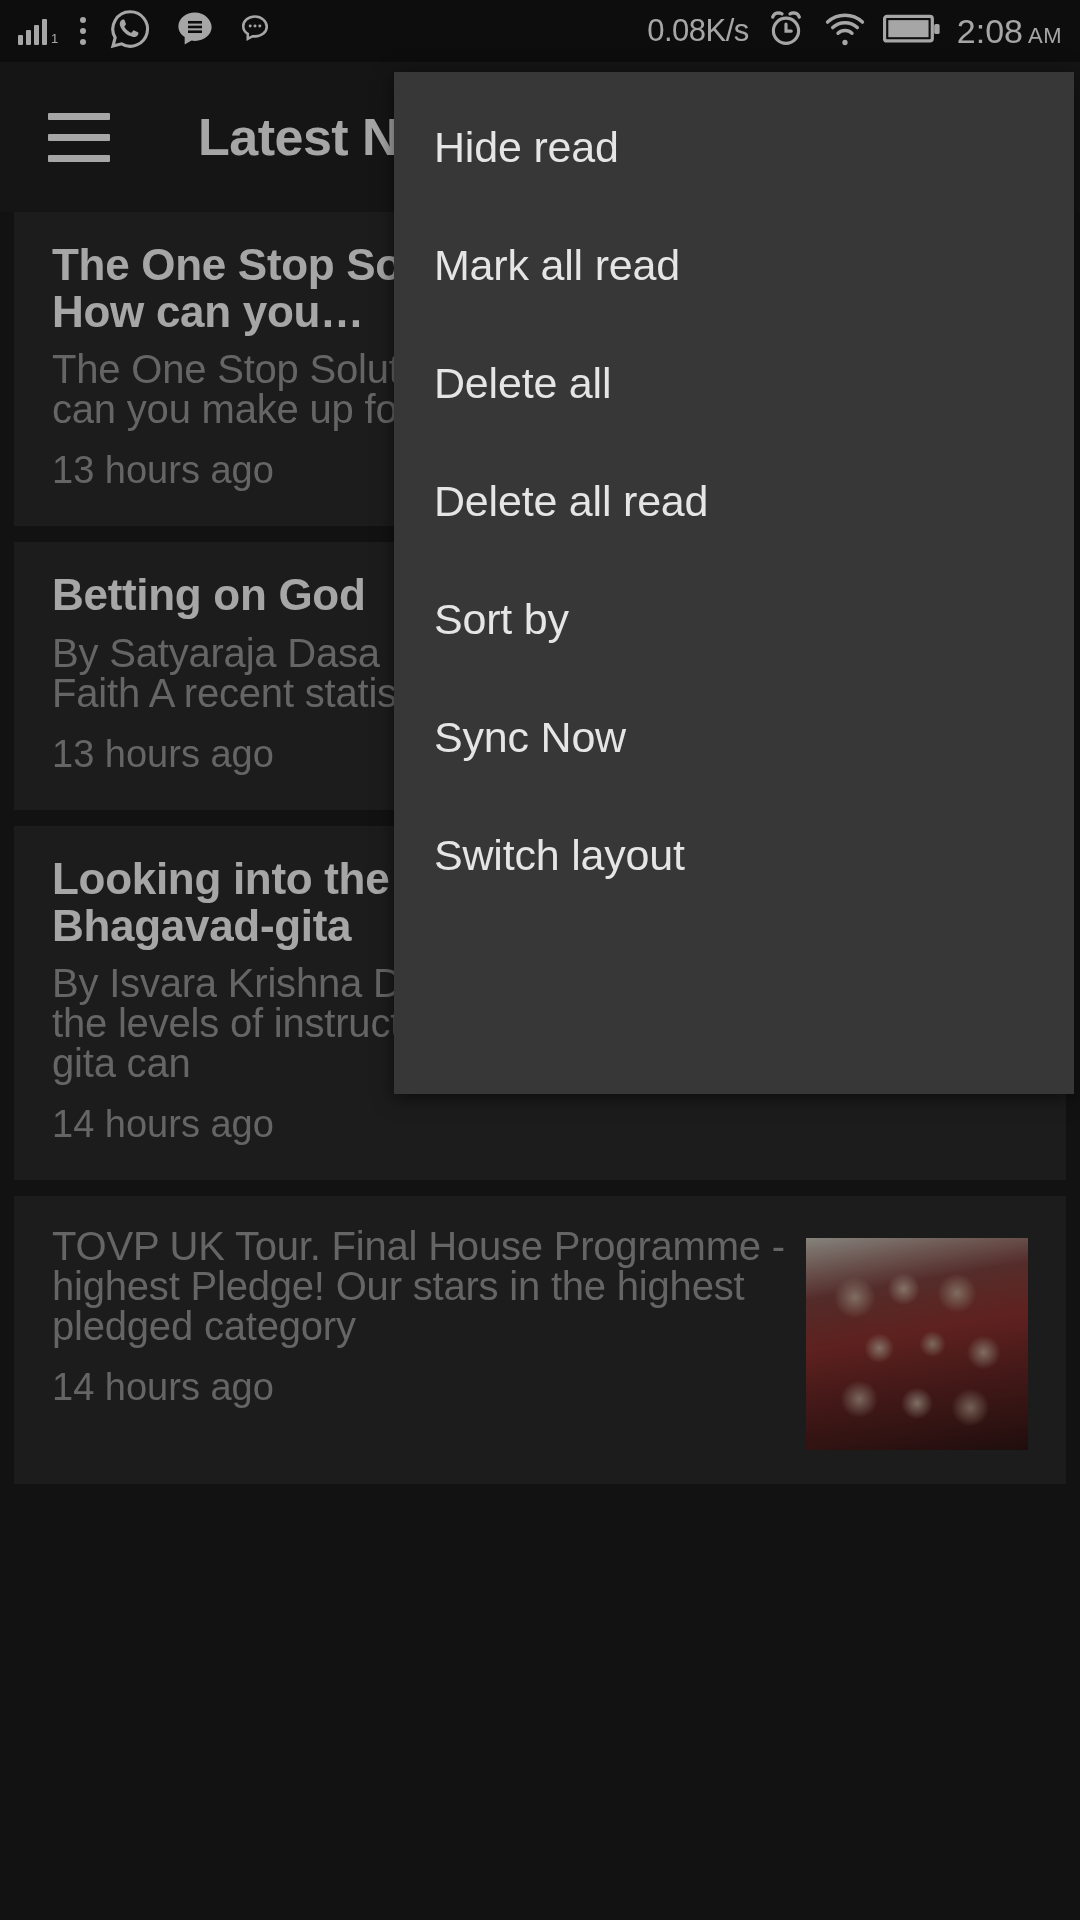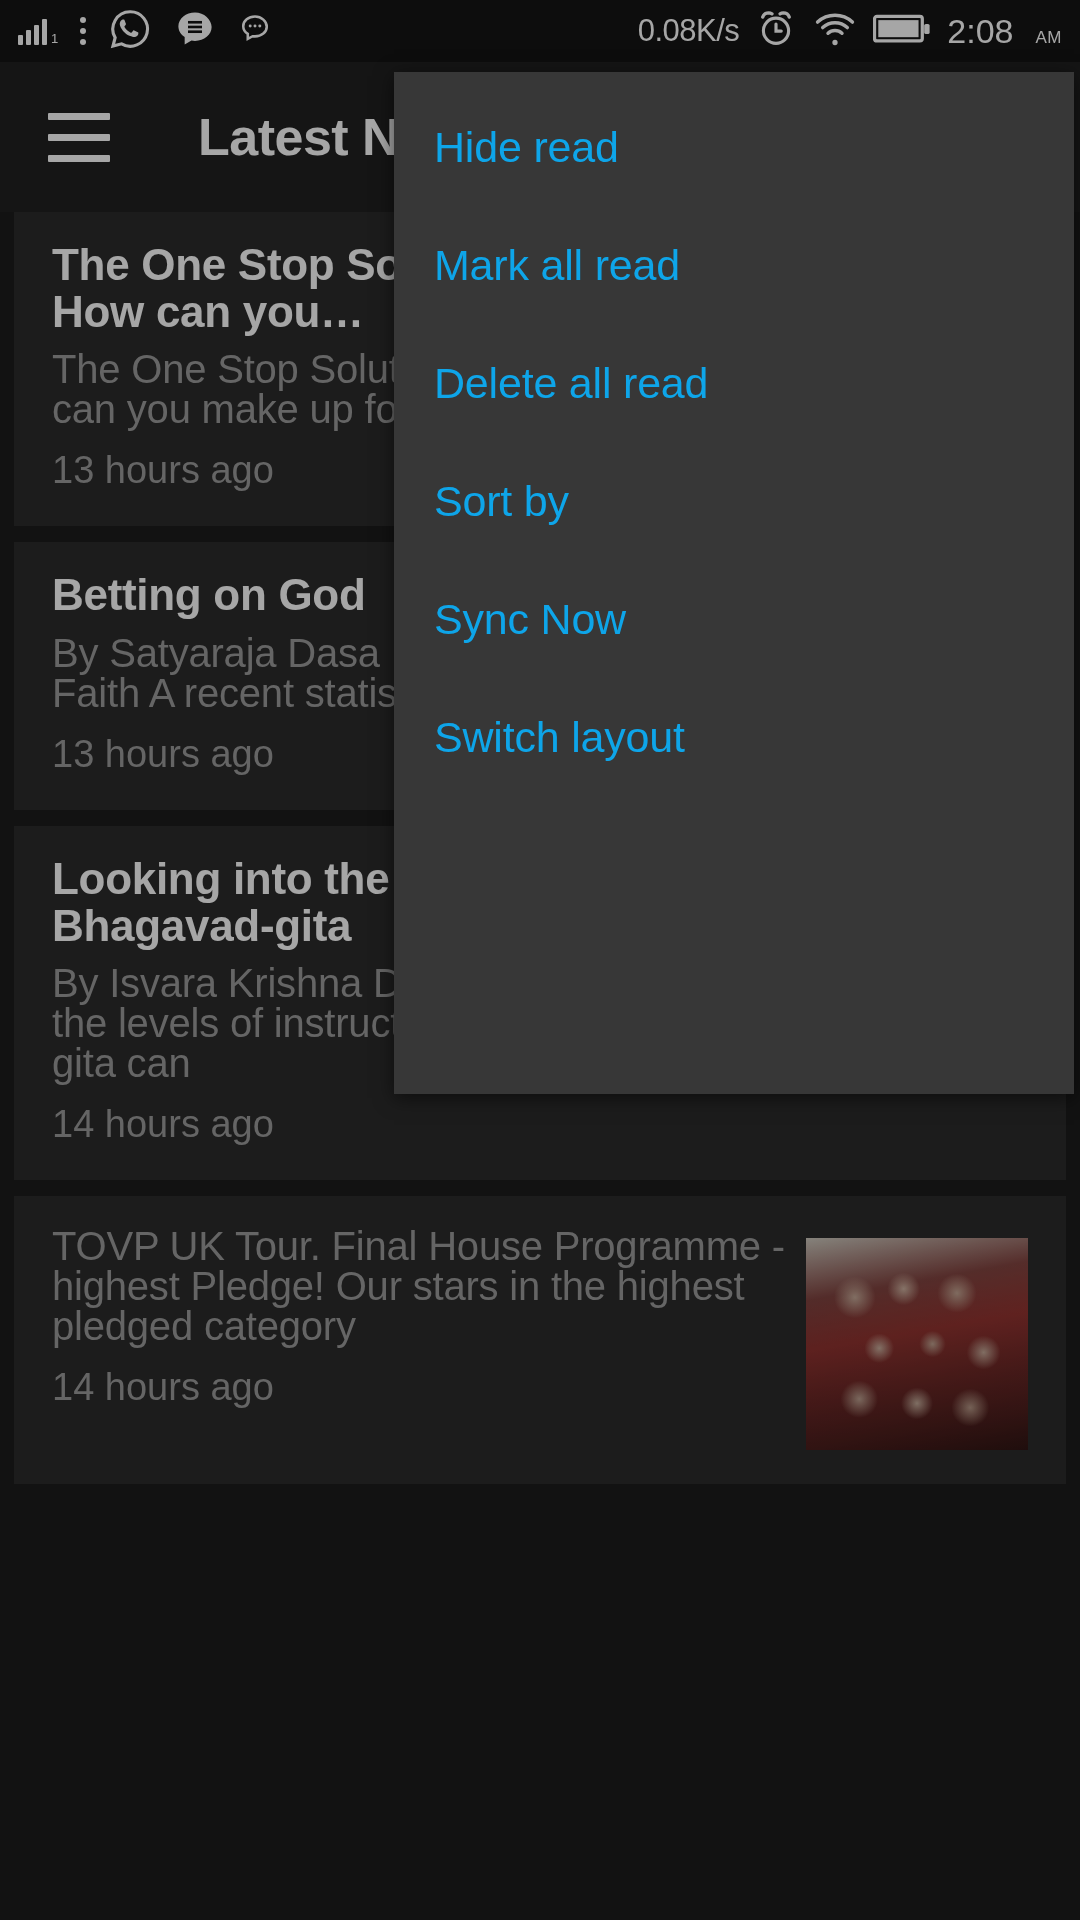--- a/index.html
+++ b/index.html
@@ -15,21 +15,21 @@
   .statusbar {
     position:absolute; top:0; left:0; width:1080px; height:62px;
     background:#141414; color:#ffffff;
     display:flex; align-items:center; padding:0 18px;
   }
   .sb-left { display:flex; align-items:center; gap:22px; }
   .sb-right { display:flex; align-items:center; gap:16px; margin-left:auto; }
   .sb-ico { display:block; }
   .sb-net { font-size:31px; letter-spacing:-0.5px; font-weight:400; }
   .sb-time { font-size:34px; font-weight:400; letter-spacing:0px; }
-  .sb-ampm { font-size:17px; font-weight:400; margin-left:22px; letter-spacing:0.5px;}
+  .sb-ampm { font-size:22px; font-weight:400; margin-left:5px; letter-spacing:0.5px;}
   .sb-clock-wrap { display:flex; align-items:baseline; }
 
   
   .sig { display:flex; align-items:flex-end; gap:3px; height:28px; }
   .sig i { display:block; width:5px; background:#fff; border-radius:1px; }
   .sig i:nth-child(1){height:10px;} .sig i:nth-child(2){height:15px;}
   .sig i:nth-child(3){height:20px;} .sig i:nth-child(4){height:26px;}
   .sig sub { font-size:13px; color:#fff; line-height:1; margin-left:1px; }
 
   
@@ -95,21 +95,21 @@
 
   
   .scrim { position:absolute; inset:0; background:rgba(0,0,0,0.35); pointer-events:none; }
   .menu {
     position:absolute; left:394px; top:72px; width:680px; height:1022px;
     background:#373737; box-shadow:0 4px 18px rgba(0,0,0,0.55);
     padding-top:16px; z-index:30;
   }
   .menu-item {
     height:118px; display:flex; align-items:center; padding-left:40px;
-    color:#0ea5e9; font-size:43px; font-weight:400; letter-spacing:-0.2px;
+    color:#e5e5e5; font-size:43px; font-weight:400; letter-spacing:-0.2px;
     cursor:pointer;
   }
 </style>
 </head>
 <body>
 
 <div id="screen">
 
   <div class="statusbar">
     <div class="sb-left">
@@ -238,19 +238,20 @@
       </div>
     </div>
 
   </div>
 
   <div class="scrim"></div>
 
   <div class="menu">
     <div class="menu-item">Hide read</div>
     <div class="menu-item">Mark all read</div>
+    <div class="menu-item">Delete all</div>
     <div class="menu-item">Delete all read</div>
     <div class="menu-item">Sort by</div>
     <div class="menu-item">Sync Now</div>
     <div class="menu-item">Switch layout</div>
   </div>
 
 </div>
 
 </body></html>

